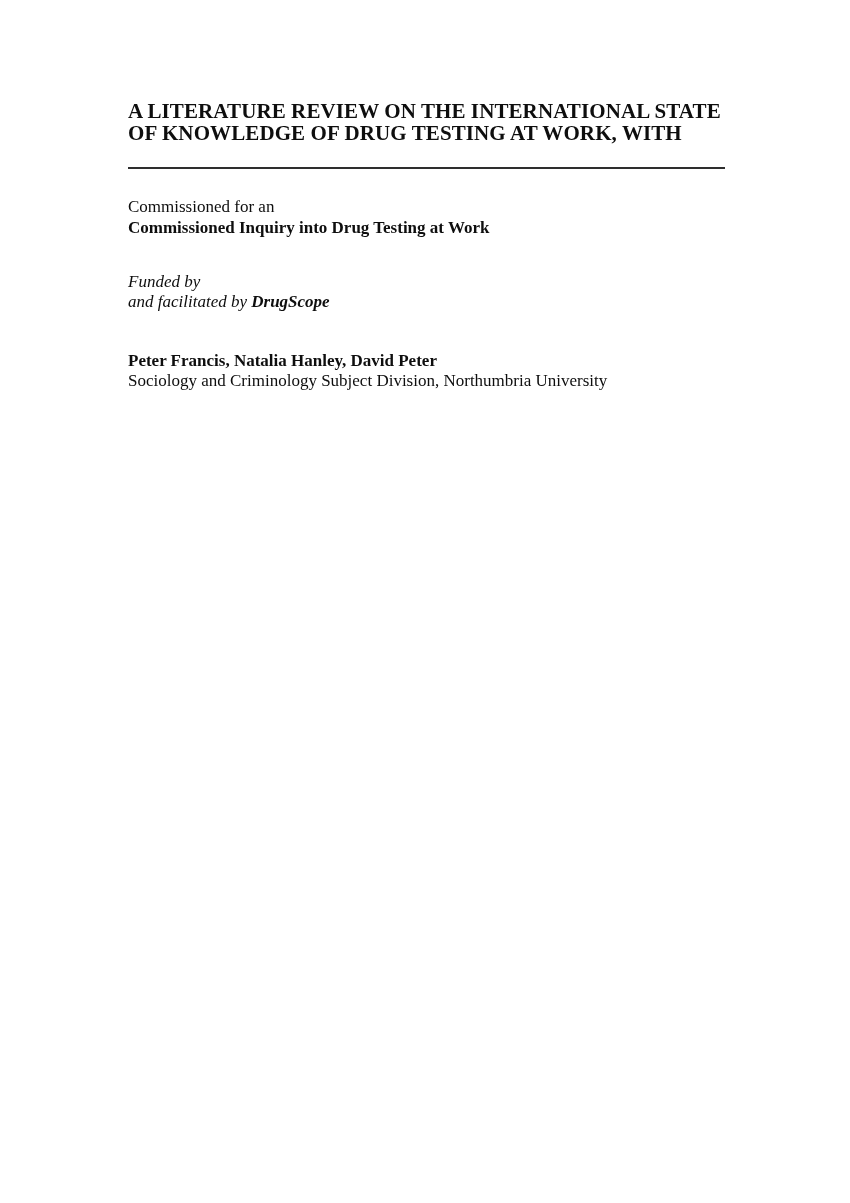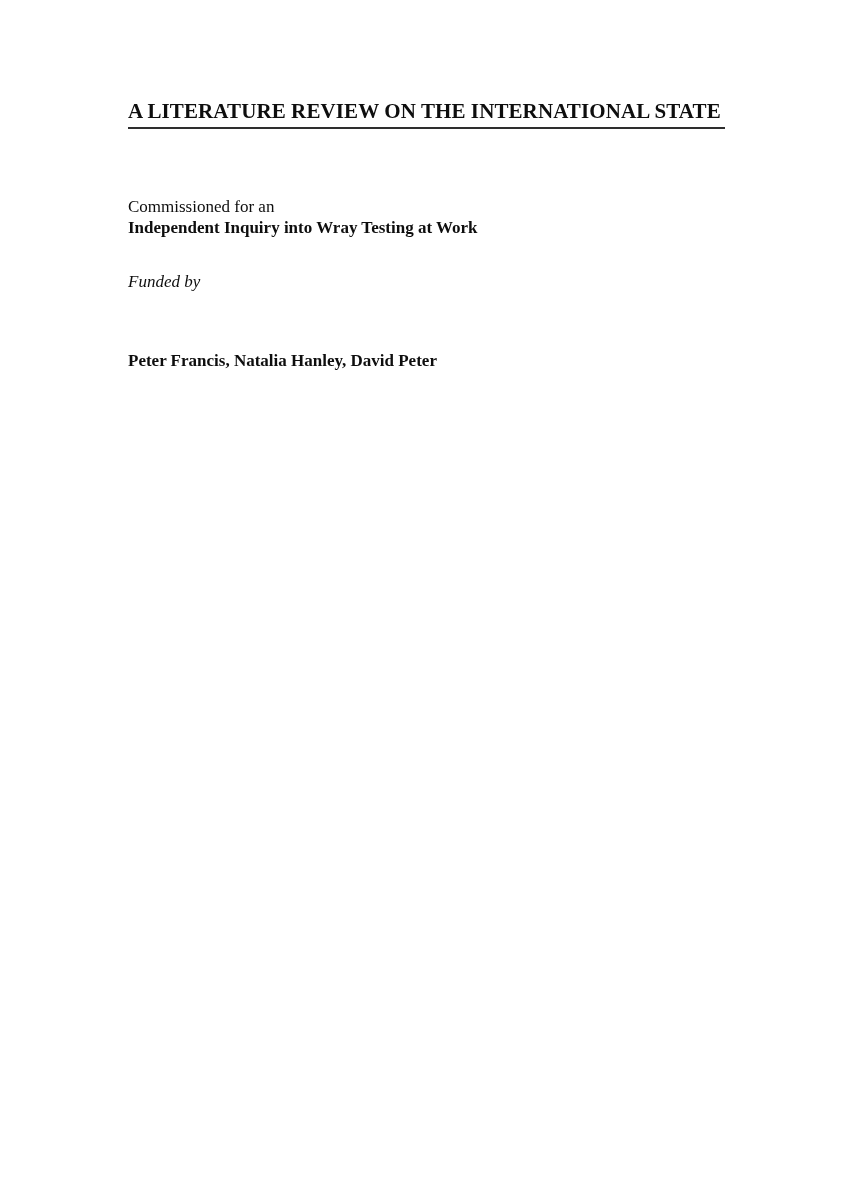--- a/index.html
+++ b/index.html
@@ -18,21 +18,21 @@
   }
   .title-block {
     position: absolute;
     left: 128px;
     top: 100px;
     width: 597px;
     font-size: 21px;
     font-weight: bold;
     line-height: 22px;
     border-bottom: 2px solid #2e2e2e;
-    padding-bottom: 5px;
+    padding-bottom: 23px;
     letter-spacing: 0.1px;
   }
   .title-line {
     white-space: nowrap;
   }
   .para {
     position: absolute;
     left: 128px;
     font-size: 17px;
     line-height: 20px;
@@ -43,28 +43,31 @@
   .para.authors      { top: 351px; }
   .b { font-weight: bold; }
 </style>
 </head>
 <body>
 
 <div class="page">
 
   <div class="title-block">
     <div class="title-line">A LITERATURE REVIEW ON THE INTERNATIONAL STATE</div>
+    <div class="title-line">OF KNOWLEDGE OF DRUG TESTING AT WORK, WITH</div>
   </div>
 
   <div class="para commissioned">
     <div>Commissioned for an</div>
-    <div class="b">Independent Inquiry into Wray Testing at Work</div>
+    <div class="b">Commissioned Inquiry into Drug Testing at Work</div>
   </div>
 
   <div class="para funding">
     <div>Funded by</div>
+    <div><span>and facilitated by </span><span class="b">DrugScope</span></div>
   </div>
 
   <div class="para authors">
     <div class="b">Peter Francis, Natalia Hanley, David Peter</div>
+    <div>Sociology and Criminology Subject Division, Northumbria University</div>
   </div>
 
 </div>
 
 </body></html>

